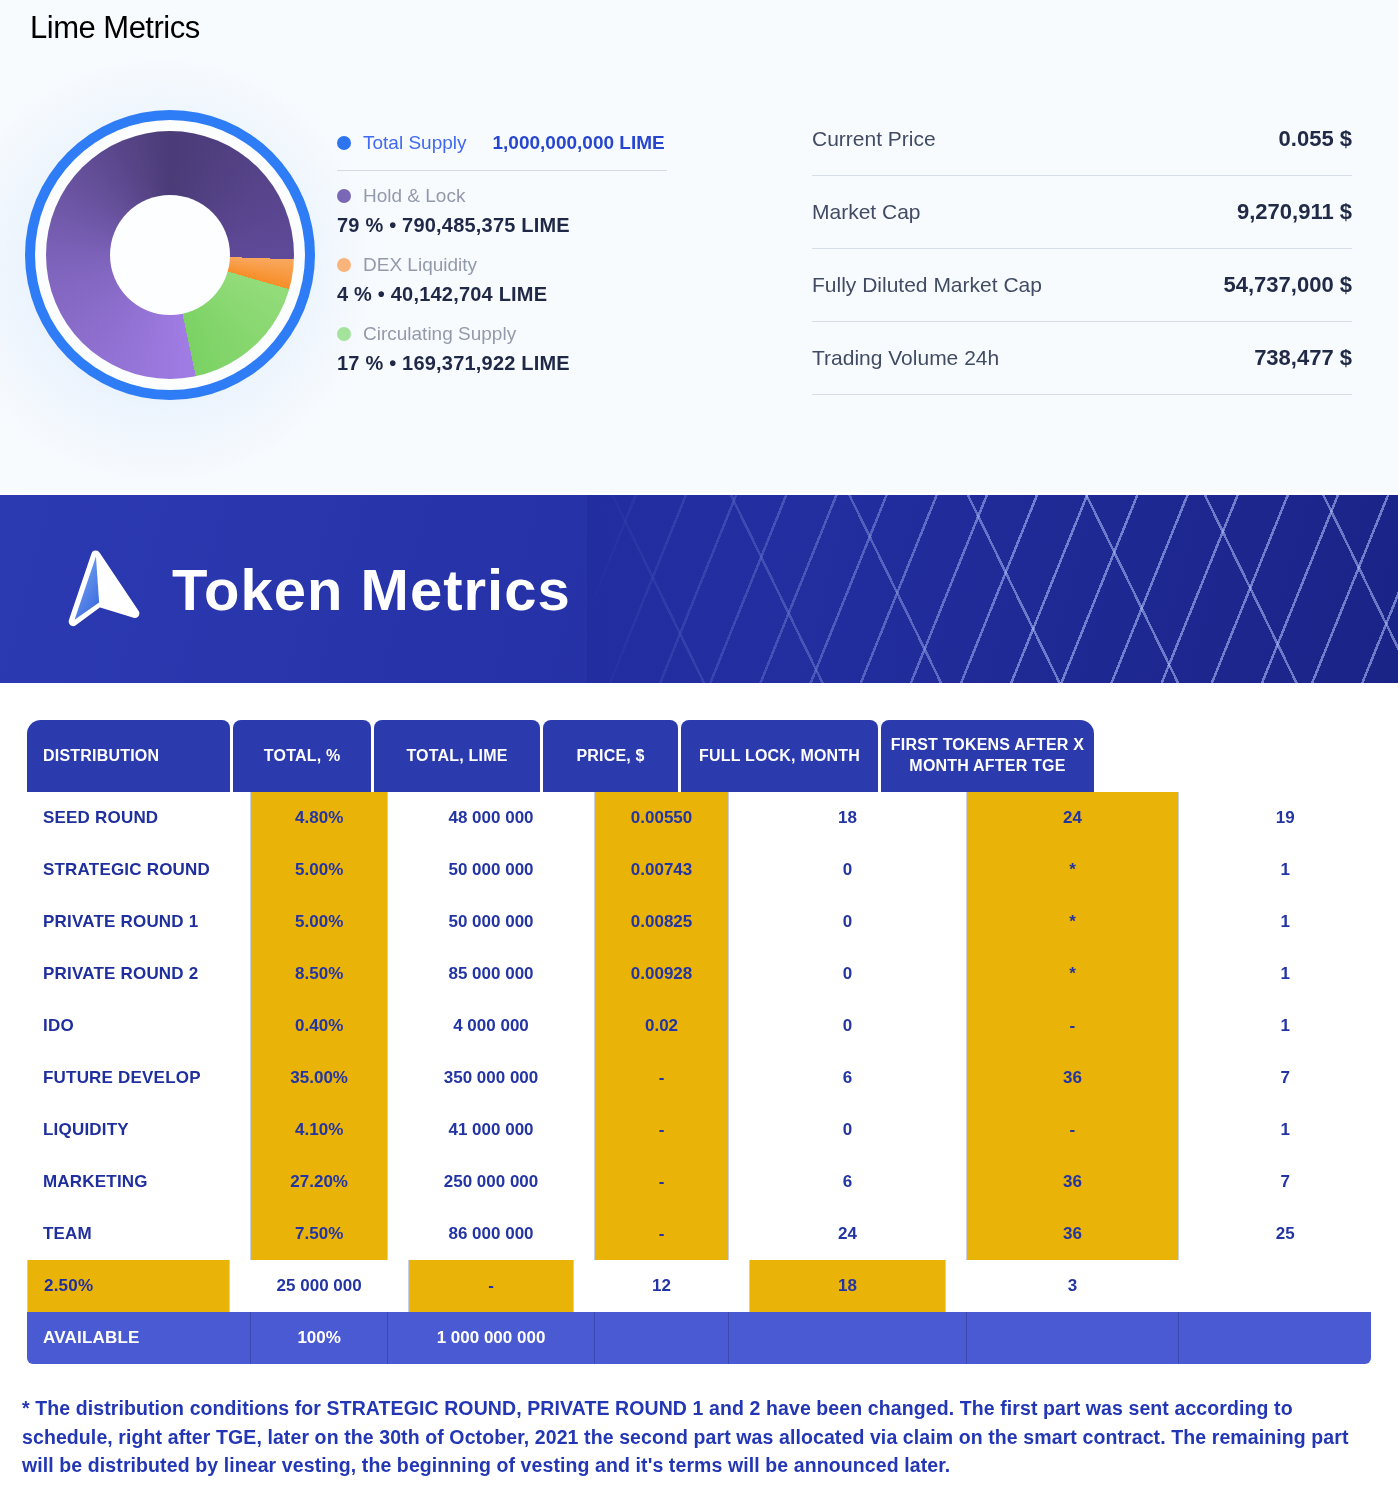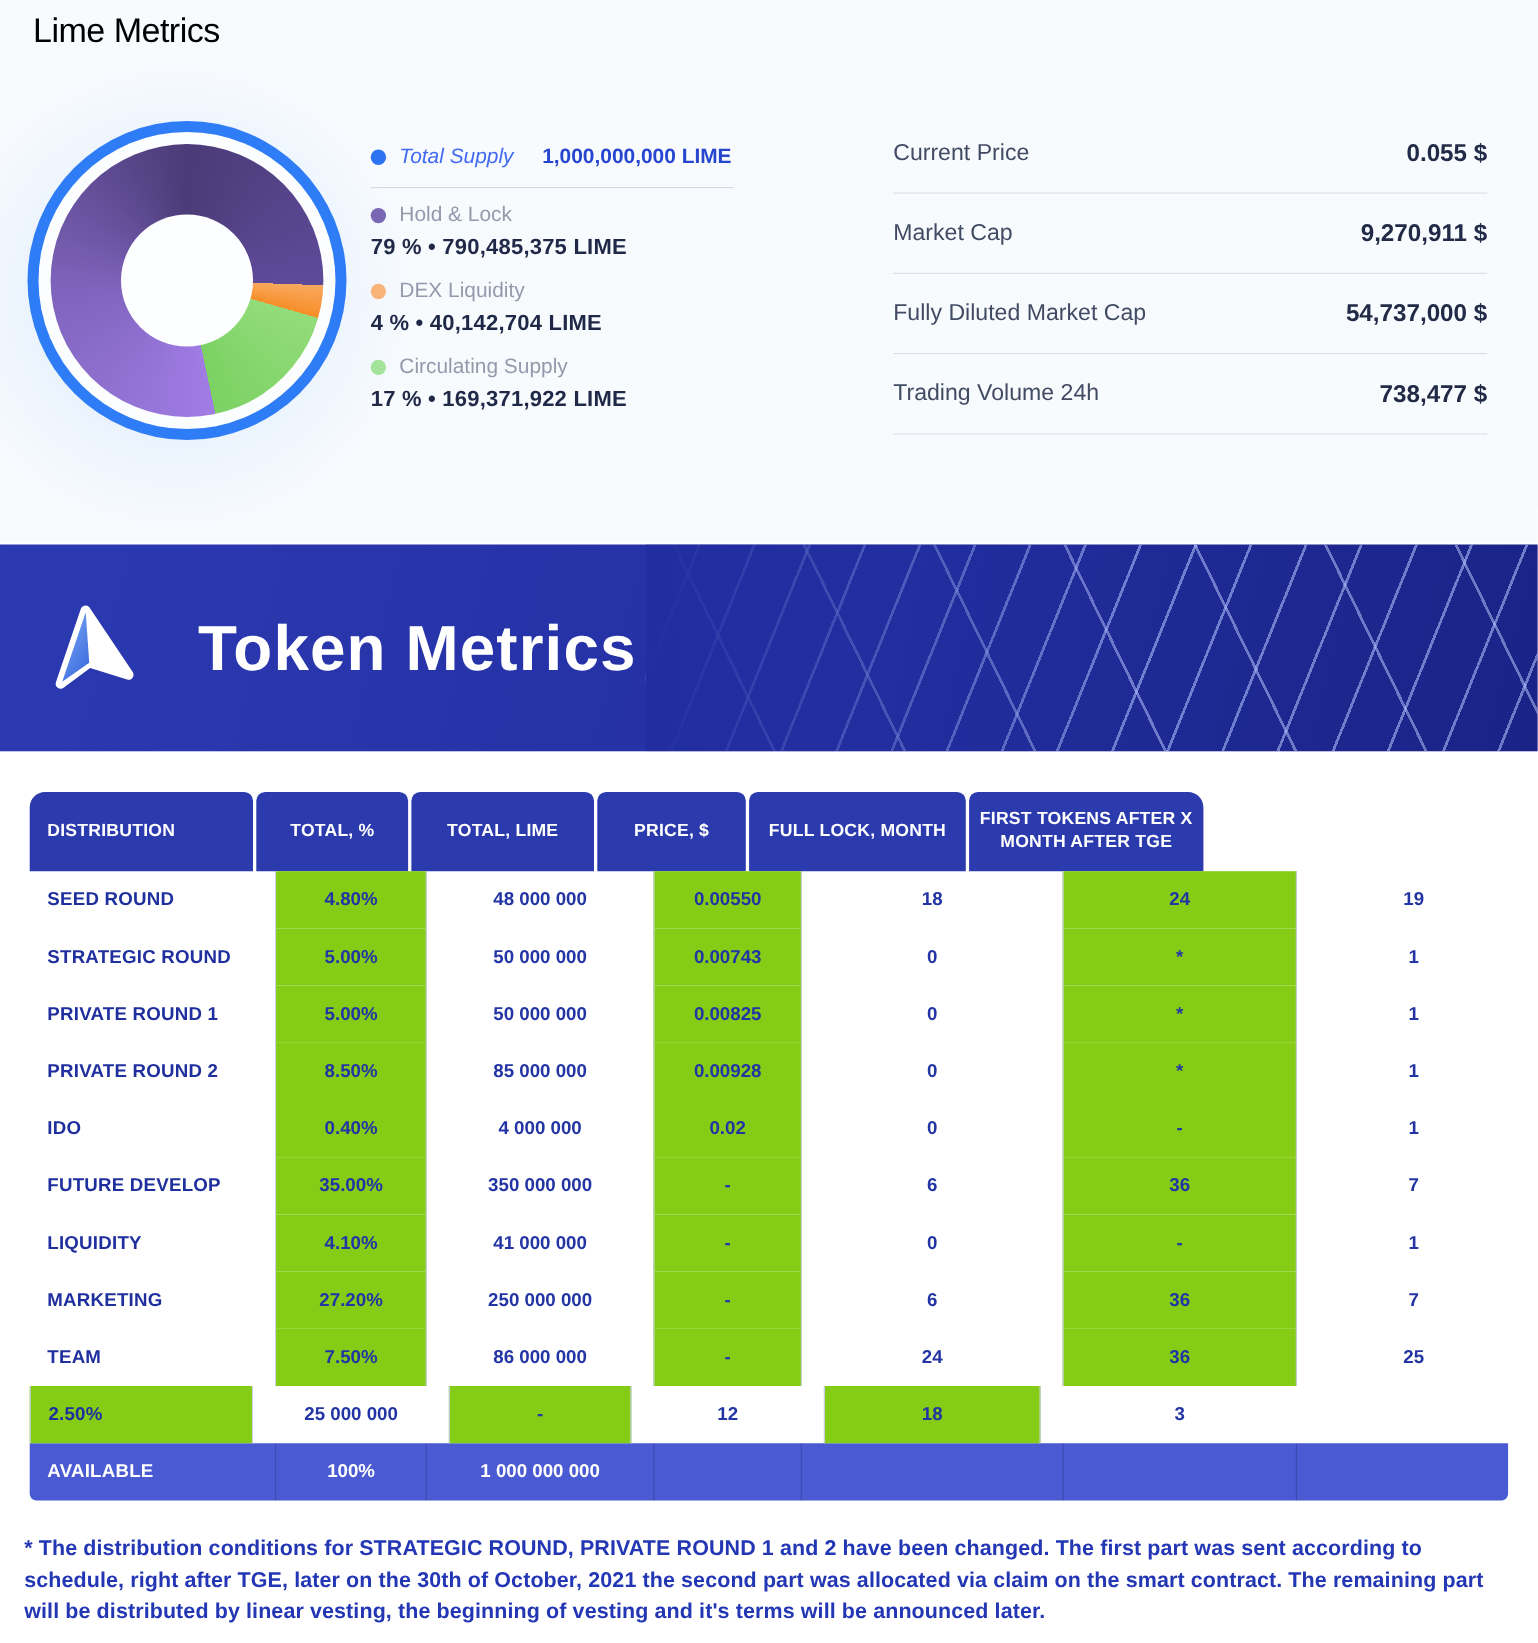--- a/index.html
+++ b/index.html
@@ -22,21 +22,21 @@
       #4b3b77 0deg, #5f4a99 92deg,
       #f9a85e 92deg, #f78e28 106deg,
       #93dc7b 106deg, #7bd263 168deg,
       #a07ce4 168deg, #7f64bd 264deg, #4b3b77 360deg); }
   .hole { position:absolute; inset:85px; border-radius:50%; background:#fcfeff; }
 
   
   .legend { position:absolute; left:337px; top:132px; width:330px; }
   .lt-row { display:flex; align-items:center; }
   .dot { width:14px; height:14px; border-radius:50%; flex:0 0 14px; }
-  .lt-label { margin-left:12px; font-size:19px; color:#4169f2;font-style:italic; }
+  .lt-label { margin-left:12px; font-size:19px; color:#4169f2; }
   .lt-value { margin-left:26px; font-size:19px; font-weight:700; color:#2746cf; }
   .legend-sep { border:none; border-top:1px solid #d5dae4; margin:16px 0 14px; }
   .legend-item { margin-bottom:4px; }
   .li-head { display:flex; align-items:center; }
   .li-label { margin-left:12px; font-size:19px; color:#939aab; }
   .li-value { font-size:20px; font-weight:800; color:#1f2847; margin:7px 0 17px; letter-spacing:.2px; }
 
   
   .stats { position:absolute; left:812px; top:103px; width:540px; }
   .stat-row { height:73px; display:flex; align-items:center; justify-content:space-between;
@@ -46,36 +46,36 @@
 
   
   .banner { position:relative; width:100%; height:188px; margin-top:3px;
     background:linear-gradient(105deg, #2c3ab2 0%, #2531a5 45%, #1a2386 100%); overflow:hidden; }
   .mesh { position:absolute; top:0; right:0; bottom:0; width:58%;
     background:
       repeating-linear-gradient(112deg, rgba(165,185,255,0) 0 44px, rgba(180,198,255,.55) 44px 46.5px),
       repeating-linear-gradient(64deg, rgba(165,185,255,0) 0 104px, rgba(190,205,255,.5) 104px 106.5px); }
   .mesh::after { content:""; position:absolute; inset:0;
     background:linear-gradient(90deg, #222d9f 0%, rgba(34,45,159,0) 55%); }
-  .banner-inner { position:absolute; left:42px; top:0; height:100%; display:flex; align-items:center;gap:26px; }
+  .banner-inner { position:absolute; left:60px; top:0; height:100%; display:flex; align-items:center; }
   .banner-logo { transform:rotate(-6deg); }
   .banner-title { margin-left:30px; font-size:58px; font-weight:700; color:#ffffff; letter-spacing:1px; }
 
   
   .tbl { margin:37px 27px 0; --cols:15.1% 10.3% 12.3% 10.1% 14.6% 15.9% 1fr; }
   .thead { display:grid; grid-template-columns:var(--cols); column-gap:3px; height:72px; }
   .th { background:#2b3aad; color:#fff; font-weight:700; font-size:16px; display:flex;
     align-items:center; justify-content:center; text-align:center; line-height:1.3;
     padding:0 8px; border-radius:8px 8px 0 0; letter-spacing:.2px; }
   .th:first-child { justify-content:flex-start; padding-left:16px; border-top-left-radius:14px; }
   .th:last-child { border-top-right-radius:14px; }
   .trow { display:grid; grid-template-columns:var(--cols); column-gap:20px; height:52px; }
   .td { display:flex; align-items:center; justify-content:center; font-size:17px; font-weight:700;
     color:#2335a4; }
-  .td.band { background:#84cc16; border-left:1px solid #c9cfe2; border-right:1px solid #c9cfe2; }
+  .td.band { background:#eab308; border-left:1px solid #c9cfe2; border-right:1px solid #c9cfe2; }
   .td:first-child { justify-content:flex-start; padding-left:16px; color:#1f2f9e; font-weight:800;
     letter-spacing:.2px; }
   .tfoot { background:#4a5ad2; border-radius:0 0 6px 6px; }
   .tfoot .td { color:#ffffff; background:transparent; }
   .tfoot .td.band { background:transparent; border-left:1px solid rgba(20,30,90,.28);
     border-right:1px solid rgba(20,30,90,.28); }
 
   
   .footnote { margin:30px 24px 0 22px; font-size:19.5px; font-weight:700; color:#2337b5;
     line-height:1.47; letter-spacing:.1px; }

